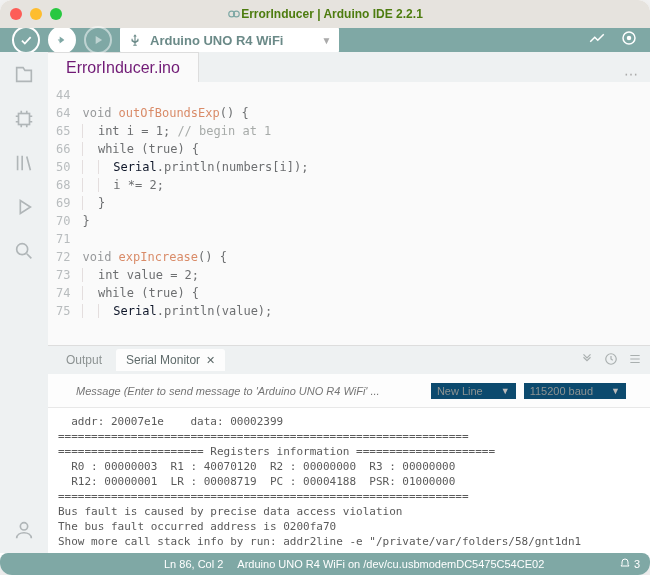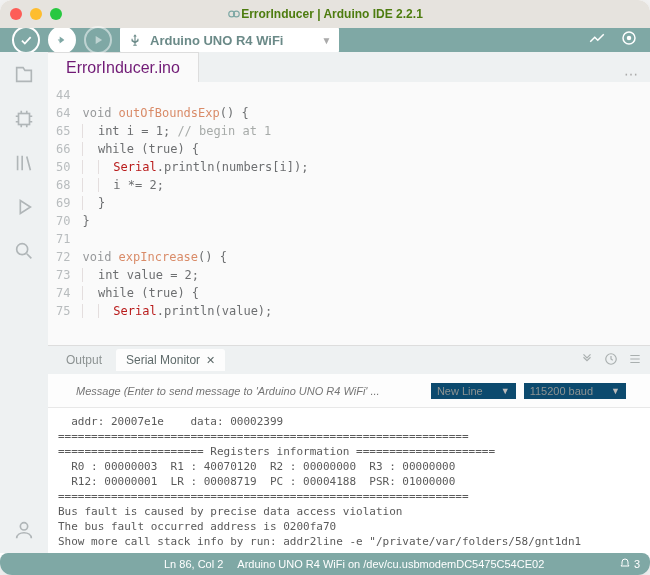--- a/index.html
+++ b/index.html
@@ -36,21 +36,21 @@
 .tabs-right { margin-left: auto; padding: 0 12px; color: #aaa; font-size: 14px; cursor: pointer; }
 
 .code { flex: 1; overflow: auto; background: #fafafa; font-family: "SF Mono", Menlo, Consolas, monospace; font-size: 12px; line-height: 18px; display: flex; }
 .gutter { background: #fafafa; color: #b8bcbe; text-align: right; padding: 4px 12px 4px 8px; user-select: none; }
 .gutter div { height: 18px; }
 .code-lines { padding: 4px 0; flex: 1; color: #6d6f71; }
 .code-lines .line { height: 18px; white-space: pre; }
 .k { color: #97999b; }
 .fn { color: #d98b68; }
 .cm { color: #a7aba9; font-style: normal; }
-.ob { color: #b91c1c; }
+.ob { color: #0f172a; }
 .ind { color: #e4dede; border-left: 1px solid #e4dede; }
 
 .panel { border-top: 1px solid #ddd; background: #eef1f2; display: flex; flex-direction: column; }
 .panel-tabs { height: 28px; display: flex; align-items: center; padding: 0 8px; gap: 4px; font-size: 12px; color: #8d9393; }
 .ptab { padding: 4px 10px; cursor: pointer; border-radius: 3px 3px 0 0; }
 .ptab.active { background: #fdfdfd; color: #5f6b6b; }
 .ptab .x { margin-left: 6px; font-size: 11px; }
 .panel-tabs-right { margin-left: auto; display: flex; gap: 10px; color: #a9afaf; }
 .panel-tabs-right span { cursor: pointer; }
 

